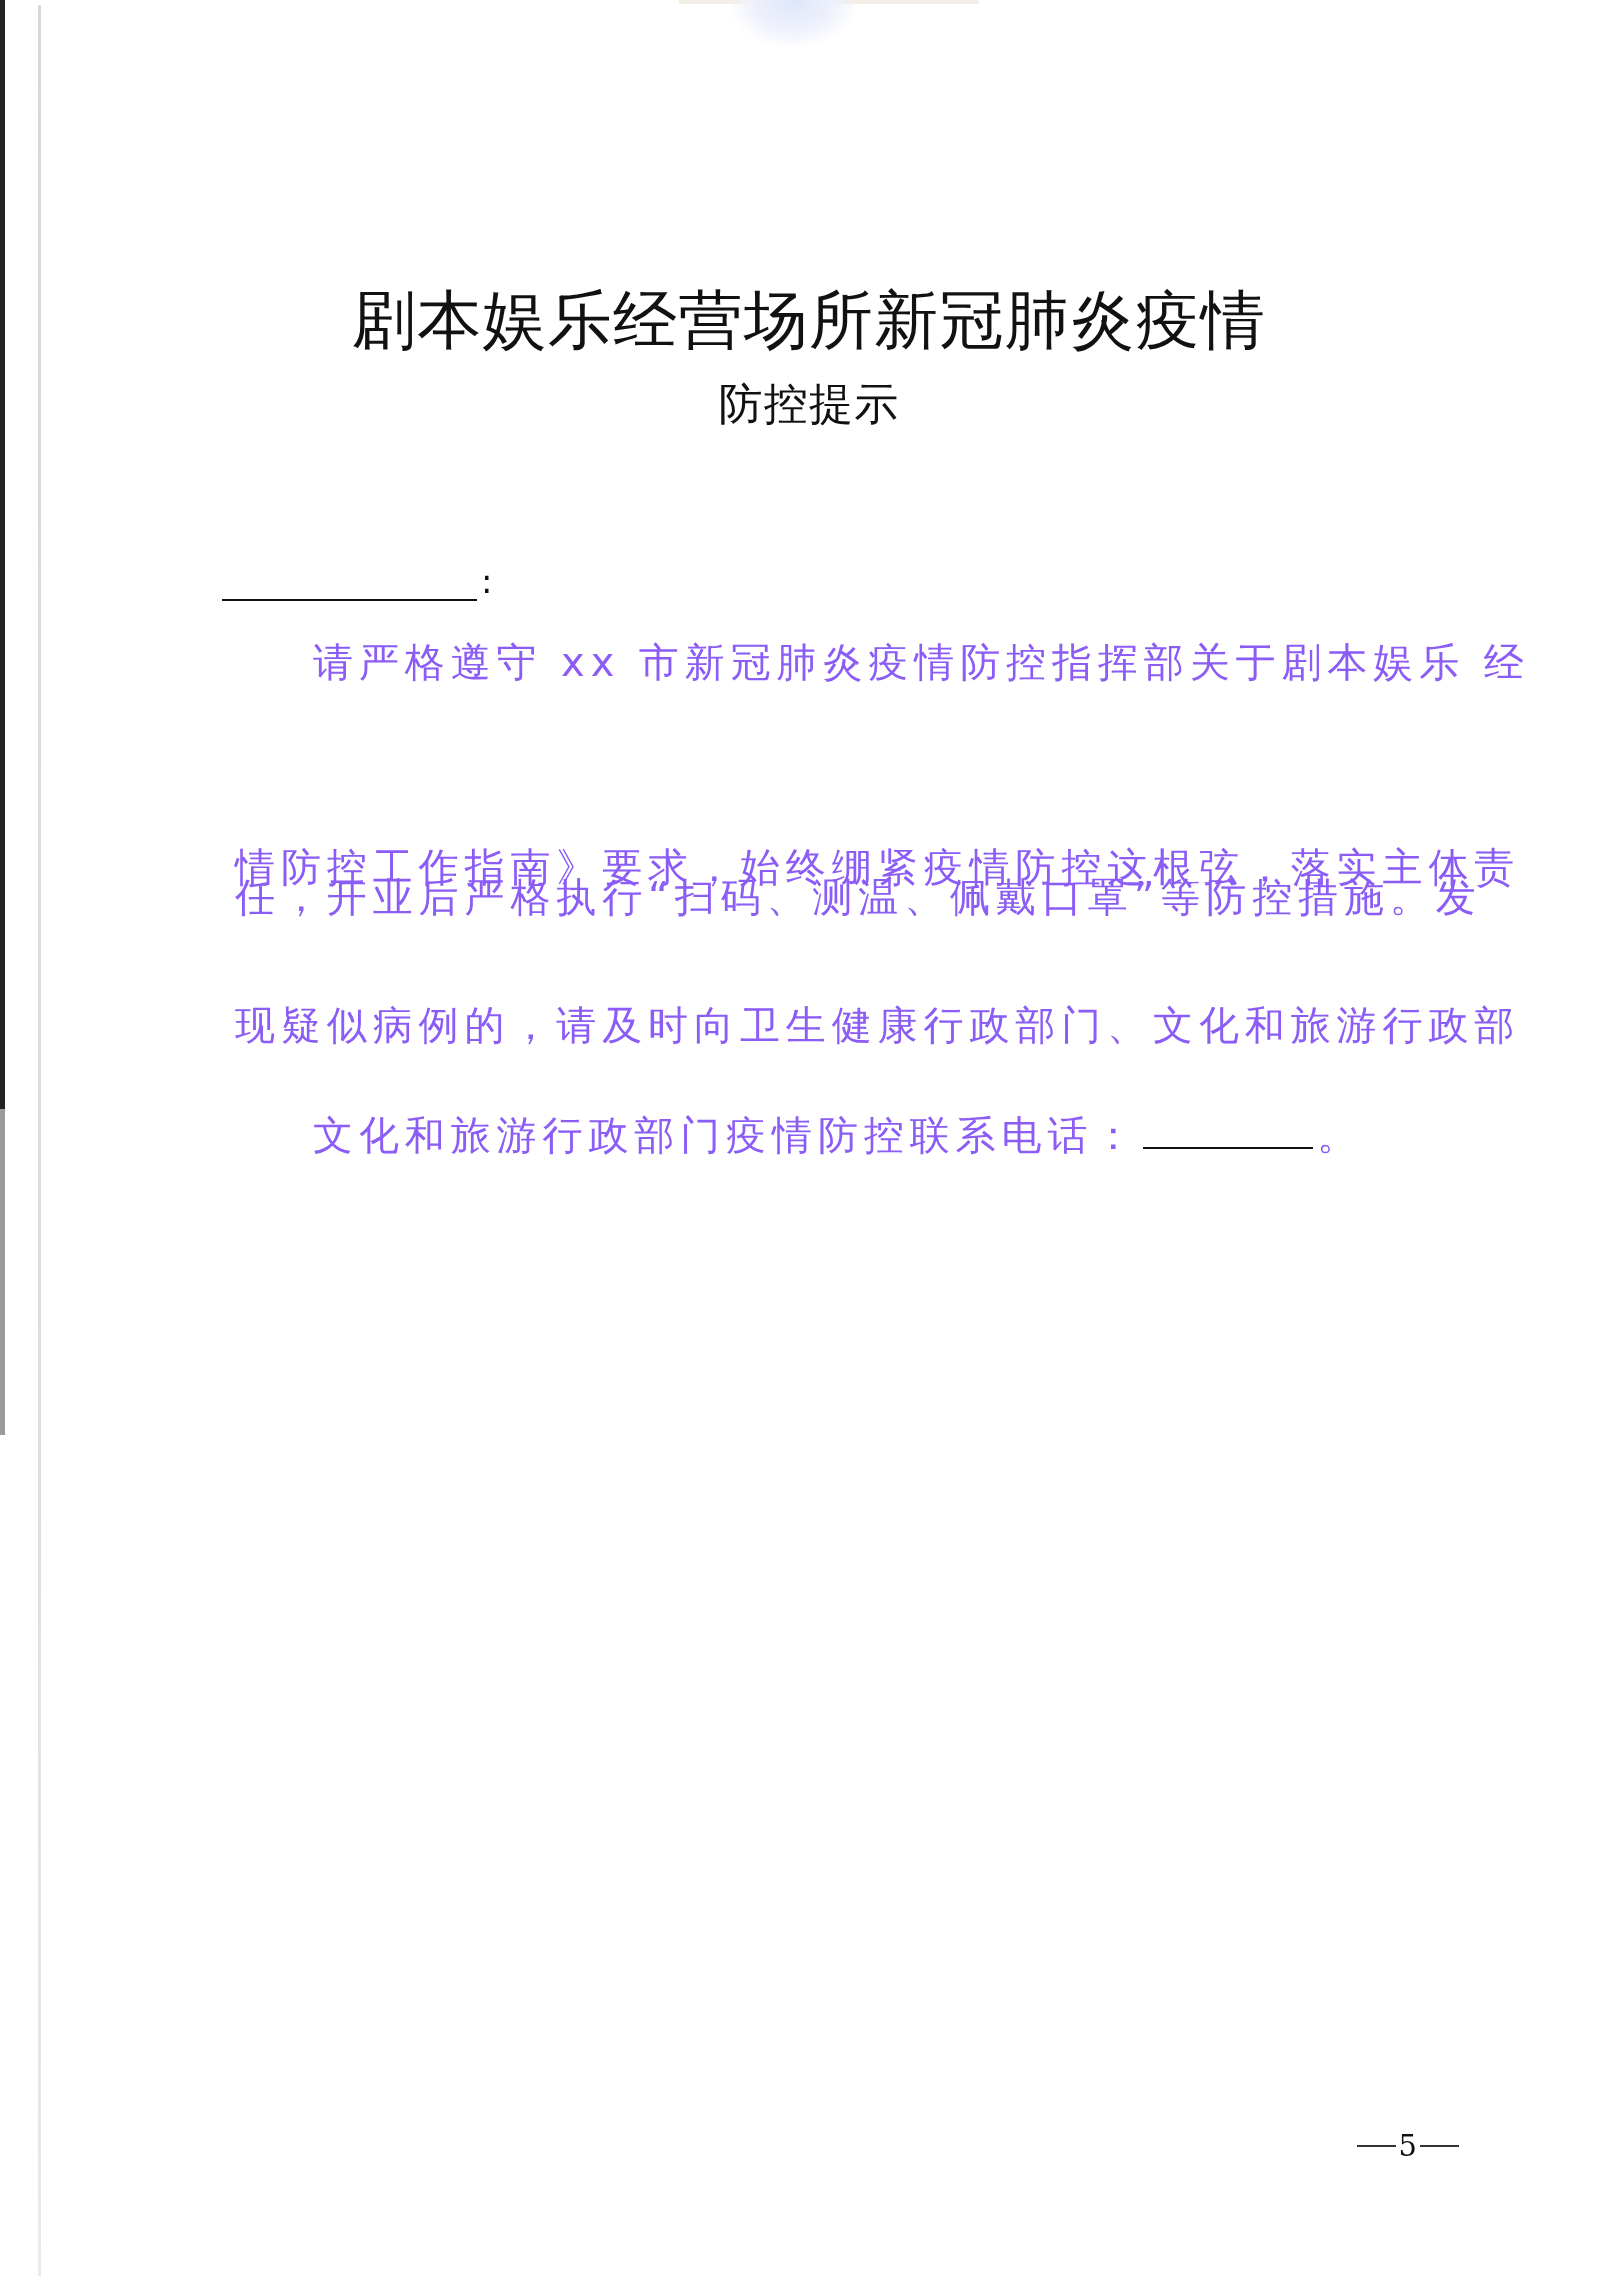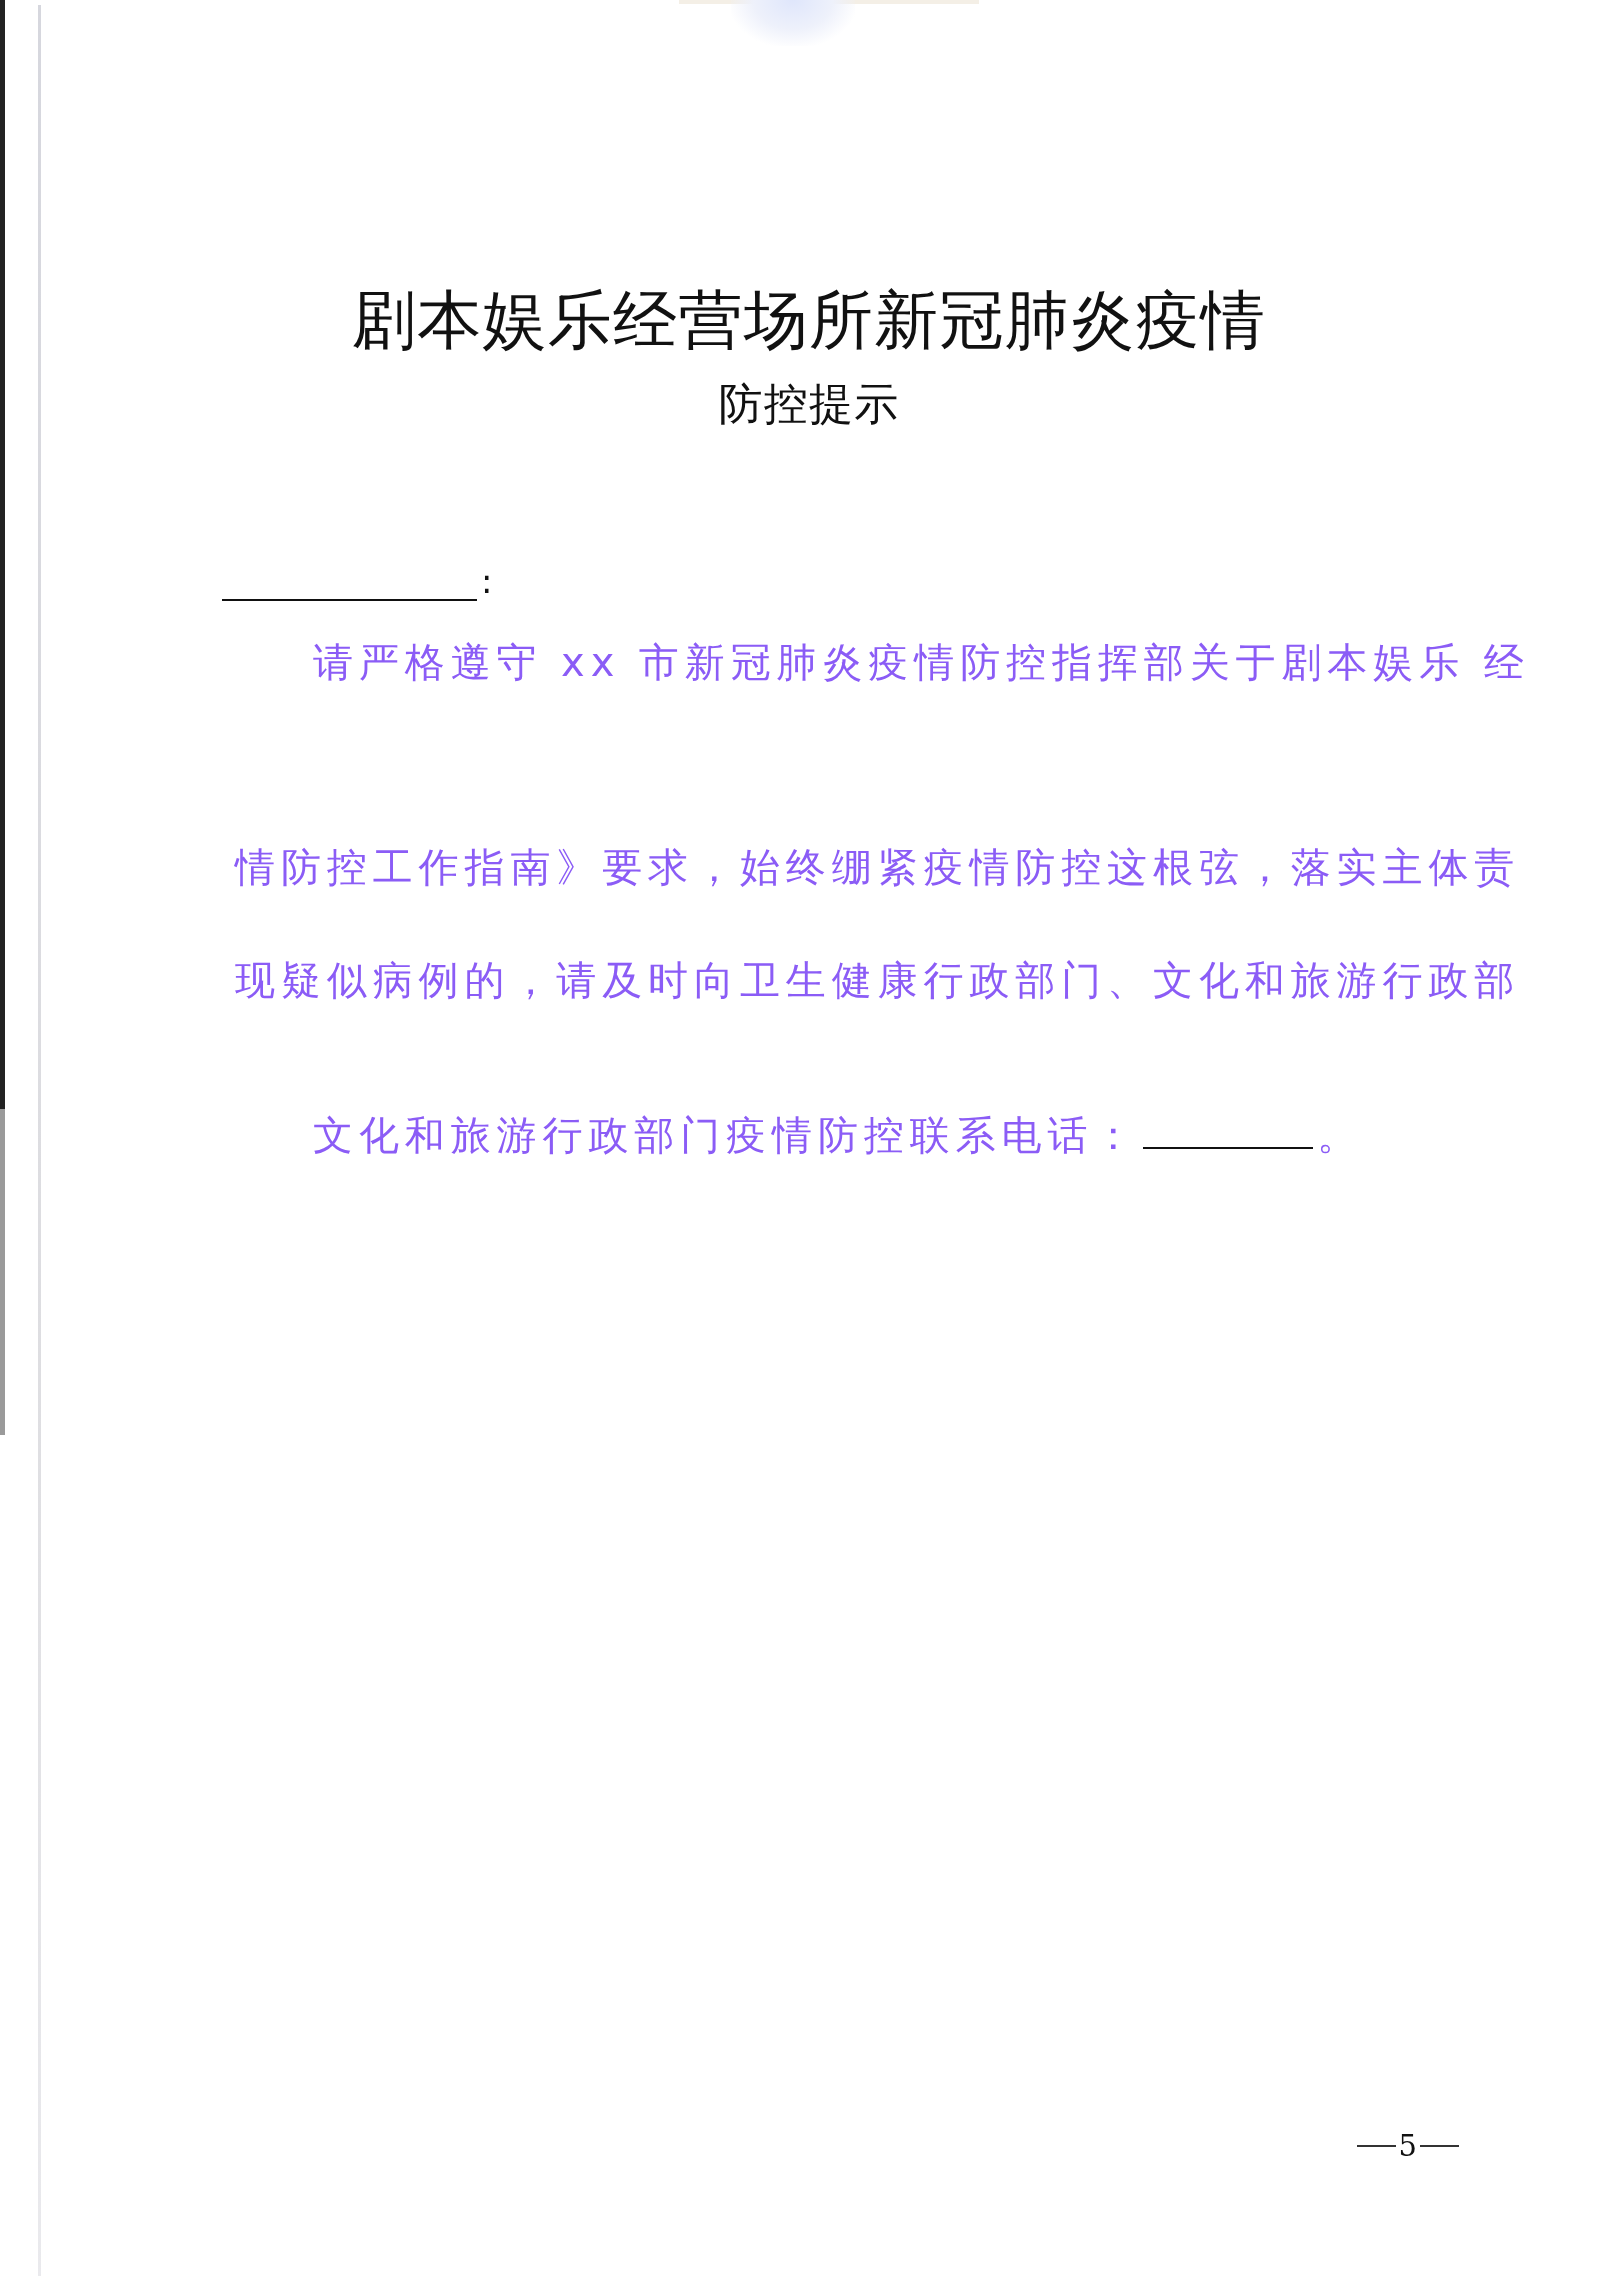--- a/index.html
+++ b/index.html
@@ -15,21 +15,21 @@
     font-family: "DejaVu Serif", "Liberation Serif", serif; color: #111; font-weight: 400; letter-spacing: 1.3px; }
   .title-1 { top: 281px; font-size: 64px; line-height: 78px; }
   .title-2 { top: 365px; font-size: 44px; line-height: 78px; }
   .salutation { position: absolute; left: 222px; top: 561px; height: 39px; }
   .salutation .blank { display: inline-block; width: 255px; border-bottom: 2.6px solid #111; height: 36px; vertical-align: bottom; }
   .salutation .colon { font-family: "DejaVu Sans", sans-serif; font-size: 34px; color: #111; vertical-align: bottom; margin-left: 3.9px; }
   .body-line { position: absolute; left: 235px; width: 1194px; font-family: "DejaVu Sans", "Liberation Sans", sans-serif;
     font-size: 40px; line-height: 52px; color: #8b5cf6; white-space: nowrap; letter-spacing: 5.9px; text-align: justify; }
   .body-line.indent { left: 313px; width: 1116px; }
   .l1 { top: 636px; } .l2 { top: 715px; } .l3 { top: 793px; margin-top: 48px; } .l4 { top: 871px; }
-  .l5 { top: 955px; font-family: Liberation Serif, serif; } .l6 { top: 1031px; } .l7 { top: 1109px; }
+  .l5 { top: 999px; } .l6 { top: 1031px; } .l7 { top: 1109px; }
   .phone-blank { display: inline-block; width: 170px; border-bottom: 2.6px solid #111; height: 36px; vertical-align: baseline; margin: 0 3.9px; }
   .page-number { position: absolute; left: 1357px; top: 2129px; font-family: "DejaVu Serif", serif; font-size: 29px; color: #111;
     display: flex; align-items: center; gap: 2.6px; }
   .page-number .dash { display: inline-block; width: 39px; border-top: 2px solid #333; }
 </style>
 </head>
 <body>
 
 <div class="page">
   <div class="edge-strip"></div>
@@ -40,20 +40,21 @@
 
   <div class="title title-1">剧本娱乐经营场所新冠肺炎疫情</div>
   <div class="title title-2">防控提示</div>
 
   <div class="salutation">
     <span class="blank"></span><span class="colon">:</span>
   </div>
 
   <div class="body-line indent l1">请严格遵守 xx 市新冠肺炎疫情防控指挥部关于剧本娱乐 经</div>
   <div class="body-line l3">情防控工作指南》要求，始终绷紧疫情防控这根弦，落实主体责</div>
+  <div class="body-line l4">任，开业后严格执行“扫码、测温、佩戴口罩”等防控措施。发</div>
   <div class="body-line l5">现疑似病例的，请及时向卫生健康行政部门、文化和旅游行政部</div>
 
   <div class="body-line indent l7">
     <span>文化和旅游行政部门疫情防控联系电话：</span><span class="phone-blank"></span><span>。</span>
   </div>
 
   <div class="page-number">
     <span class="dash"></span>
     <span>5</span>
     <span class="dash"></span>

